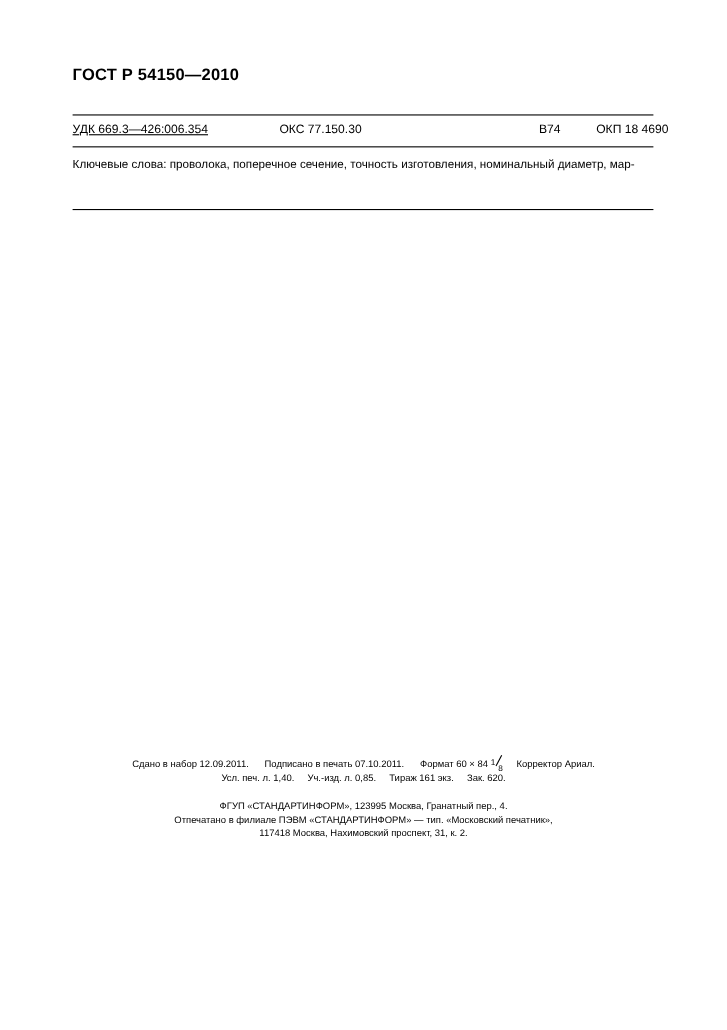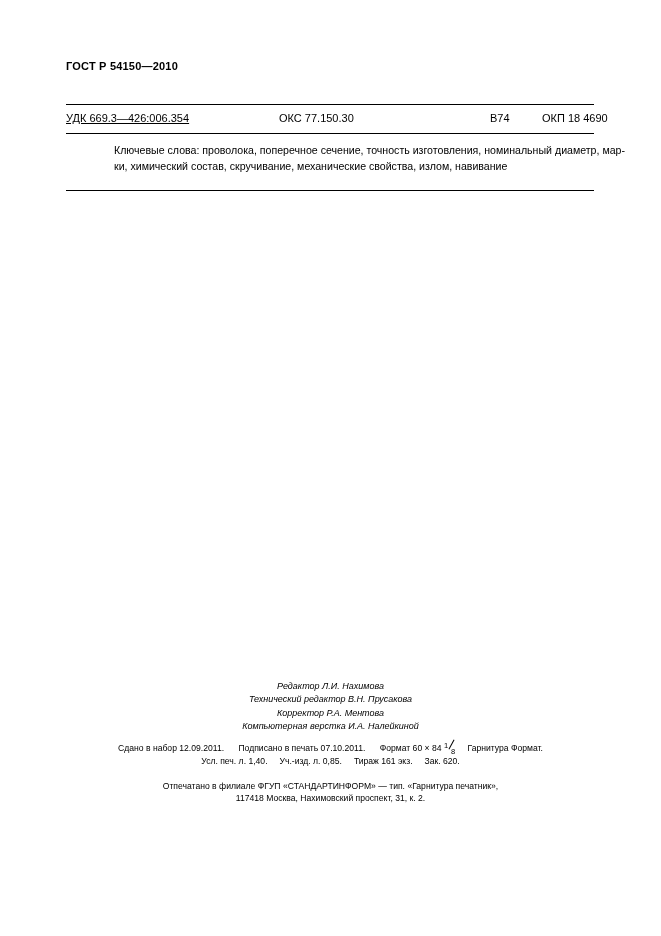--- a/index.html
+++ b/index.html
@@ -18,21 +18,21 @@
   .page {
     position: relative;
     width: 661px;
     height: 936px;
     box-sizing: border-box;
   }
   .doc-header {
     position: absolute;
     left: 66px;
     top: 60px;
-    font-size: 11px;
+    font-size: 15px;
     font-weight: bold;
     letter-spacing: 0.2px;
   }
   .rule {
     position: absolute;
     left: 66px;
     width: 528px;
     height: 1px;
     background: #000000;
   }
@@ -46,32 +46,31 @@
     top: 112px;
     width: 528px;
     height: 18px;
     font-size: 11px;
   }
   .codes-row span {
     position: absolute;
     white-space: nowrap;
   }
   .code-udk { left: 0px; text-decoration: underline; }
-  .code-oks { left: 213px; }
+  .code-oks { left: 188px; }
   .code-b74 { left: 376px; padding-left: 48px; }
   .code-okp { left: 476px; }
 
   .keywords {
     position: absolute;
     left: 66px;
     top: 142px;
     width: 530px;
     font-size: 10.6px;
     line-height: 16px;
-    margin-left: 48px;
   }
   .keywords div { white-space: nowrap; }
 
   .imprint {
     position: absolute;
     left: 0;
     top: 680px;
     width: 661px;
     text-align: center;
     font-size: 9px;
@@ -138,62 +137,56 @@
     <span class="code-udk">УДК 669.3—426:006.354</span>
     <span class="code-oks">ОКС 77.150.30</span>
     <span class="code-b74">В74</span>
     <span class="code-okp">ОКП 18 4690</span>
   </div>
 
   <div class="rule rule-mid"></div>
 
   <div class="keywords">
     <div>Ключевые слова: проволока, поперечное сечение, точность изготовления, номинальный диаметр, мар-</div>
-    <div>ки, химический состав, скручивание, механические свойства, излом, навивание</div>
   </div>
 
   <div class="rule rule-bottom"></div>
 
   <div class="imprint">
 
-    <div class="credits">
-      <div class="ital">Редактор  Л.И. Нахимова</div>
-      <div class="ital">Технический редактор В.Н. Прусакова</div>
-      <div class="ital">Корректор Р.А.  Ментова</div>
-      <div class="ital">Компьютерная верстка  И.А. Налейкиной</div>
-    </div>
 
     <div class="prod-block">
       <div class="prod-line">
         <span>Сдано в набор 12.09.2011.</span>
         &nbsp;&nbsp;&nbsp;&nbsp;
         <span>Подписано в печать 07.10.2011.</span>
         &nbsp;&nbsp;&nbsp;&nbsp;
         <span>Формат 60</span>
         <span>×</span>
         <span>84</span>
         <span class="frac">
           <span class="num">1</span>
           <span class="bar"></span>
           <span class="den">8</span>
         </span>
         &nbsp;&nbsp;
-        <span>Гарнитура Формат.</span>
+        <span>Корректор Ариал.</span>
       </div>
       <div class="prod-line">
         <span>Усл. печ. л. 1,40.</span>
         &nbsp;&nbsp;&nbsp;
         <span>Уч.-изд. л. 0,85.</span>
         &nbsp;&nbsp;&nbsp;
         <span>Тираж  161  экз.</span>
         &nbsp;&nbsp;&nbsp;
         <span>Зак.  620.</span>
       </div>
     </div>
 
     <div class="publisher">
-      <div>Отпечатано в филиале ФГУП «СТАНДАРТИНФОРМ» — тип. «Гарнитура печатник»,</div>
+      <div>ФГУП «СТАНДАРТИНФОРМ», 123995 Москва, Гранатный пер., 4.</div>
+      <div>Отпечатано в филиале ПЭВМ «СТАНДАРТИНФОРМ» — тип. «Московский печатник»,</div>
       <div>117418  Москва, Нахимовский проспект, 31, к. 2.</div>
     </div>
 
   </div>
 
 </div>
 
 </body></html>

